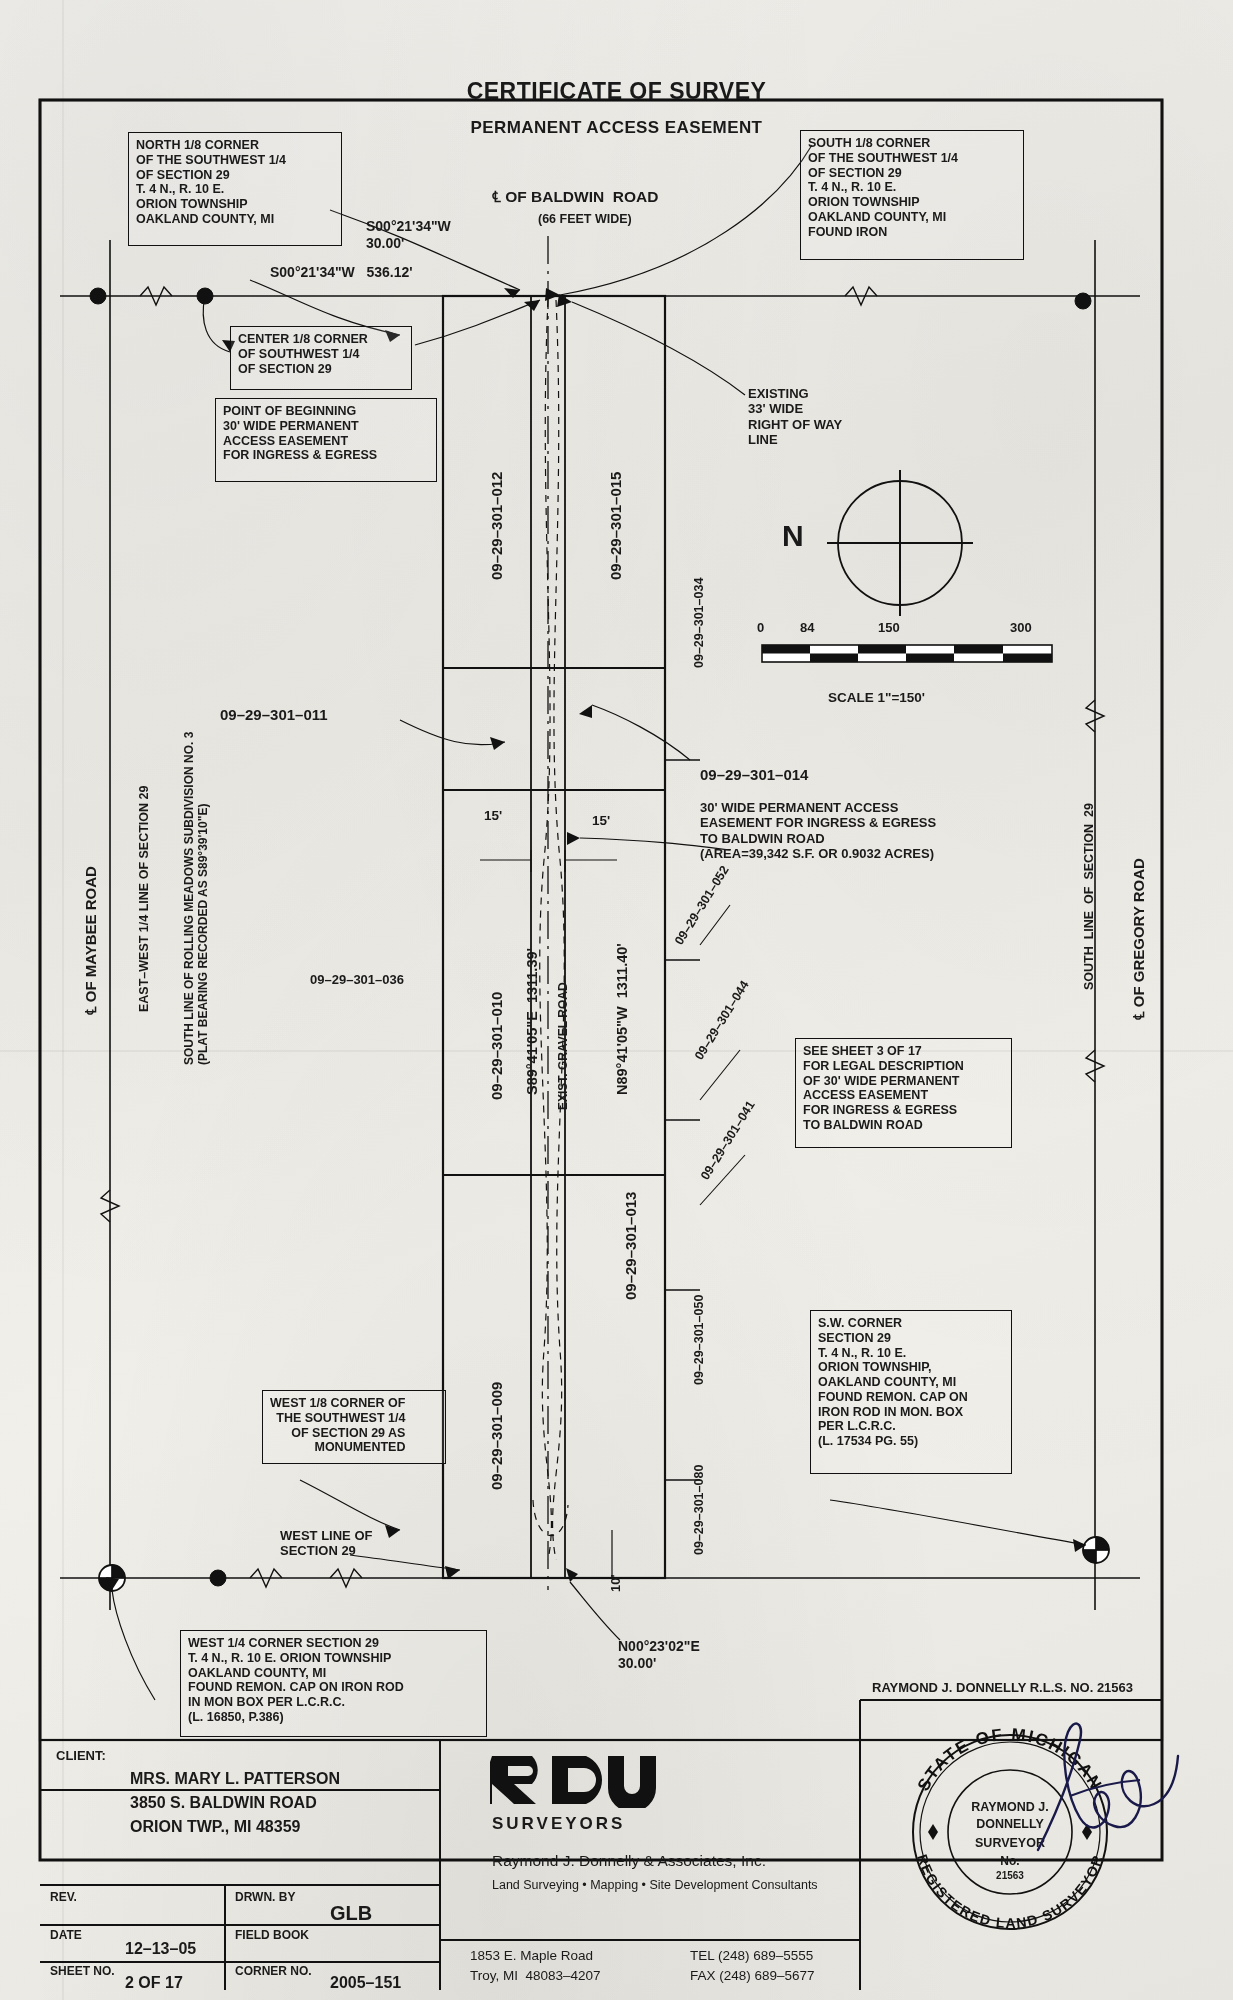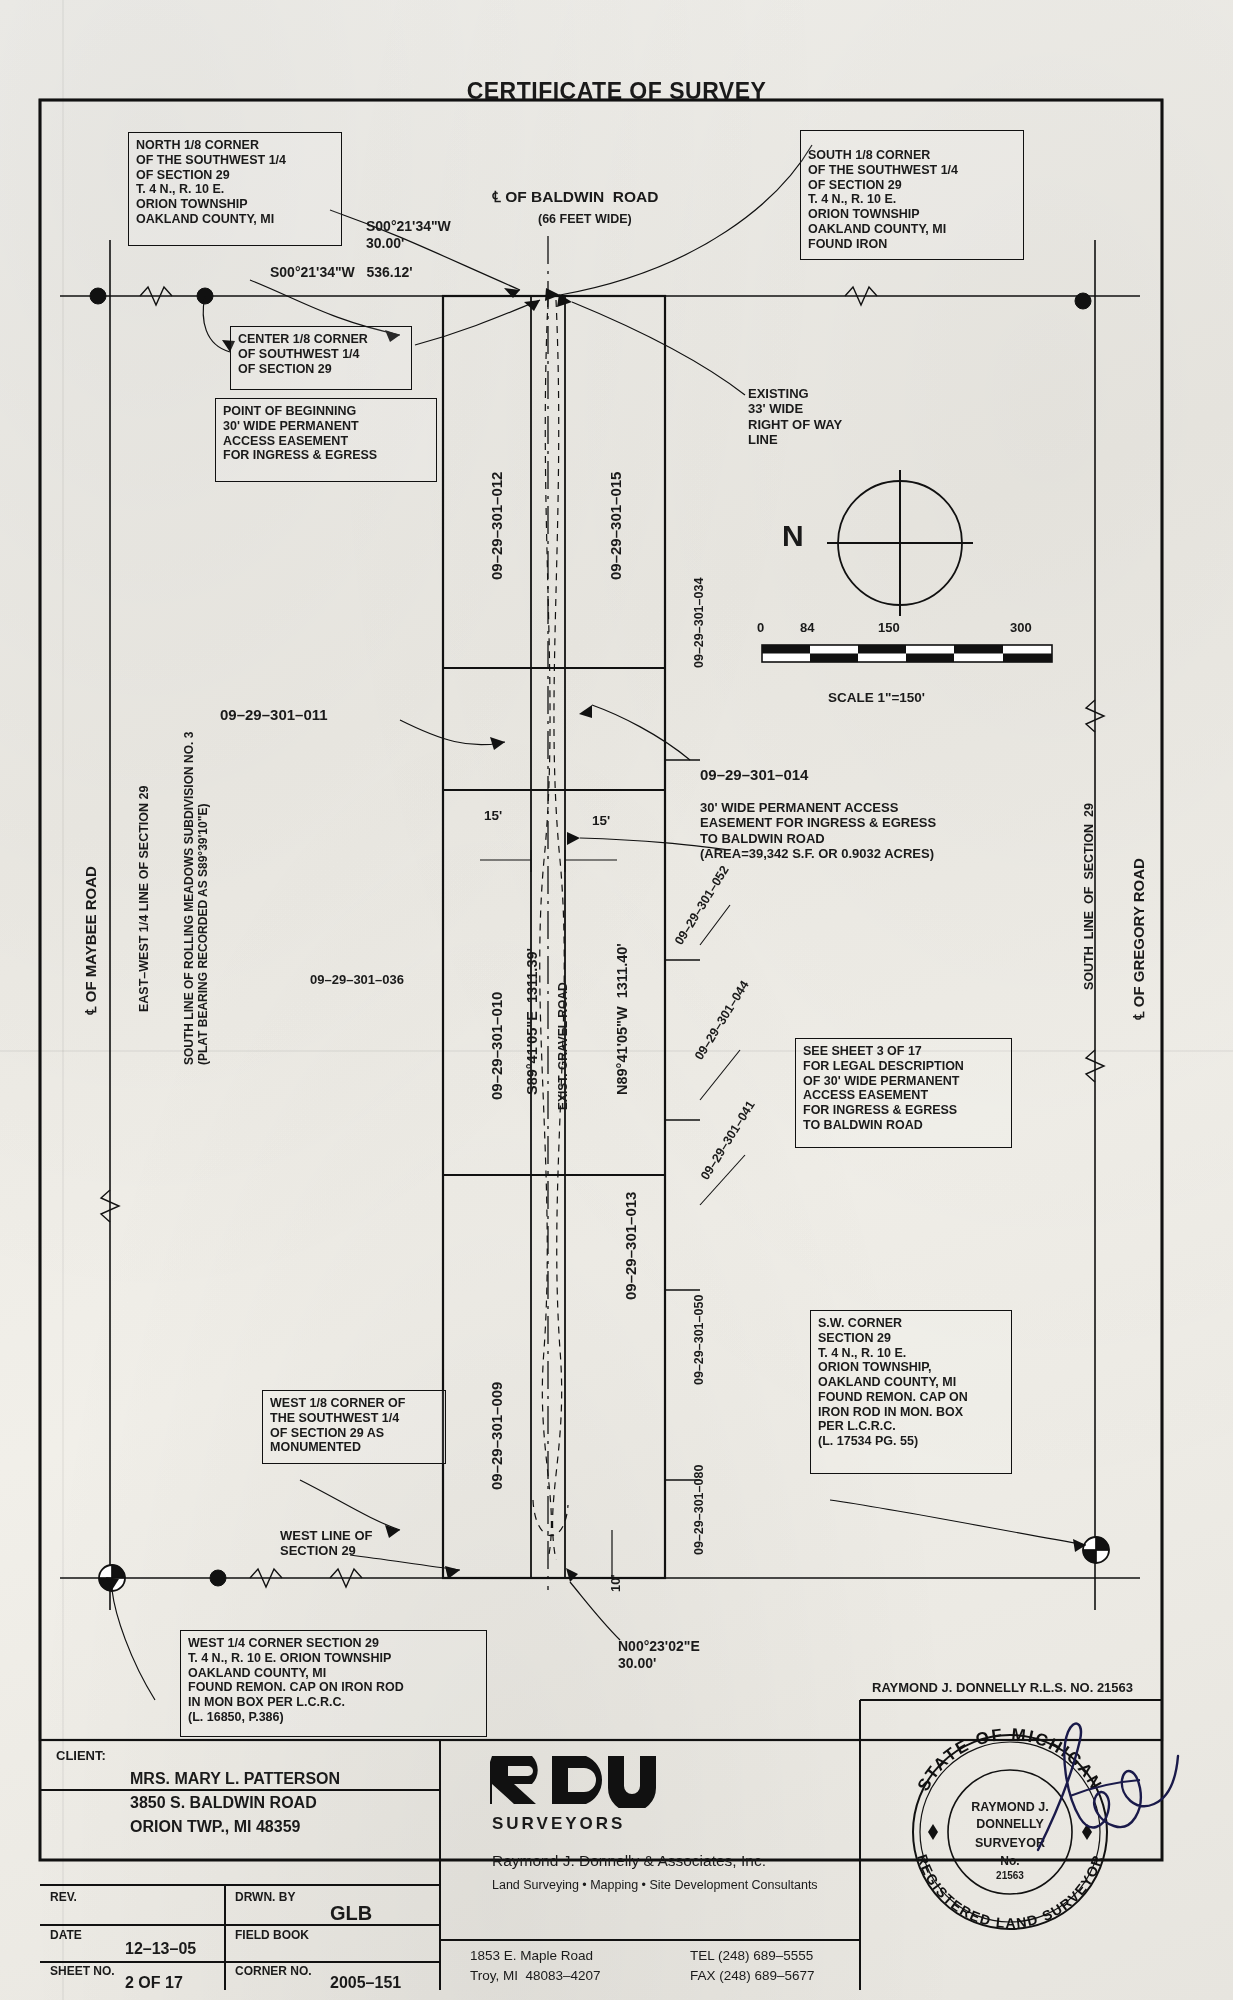--- a/index.html
+++ b/index.html
@@ -170,31 +170,32 @@
       <line x1="860" y1="1700" x2="1162" y2="1700"></line>
       <line x1="40" y1="1885" x2="440" y2="1885"></line>
       <line x1="40" y1="1925" x2="440" y2="1925"></line>
       <line x1="40" y1="1962" x2="440" y2="1962"></line>
       <line x1="225" y1="1885" x2="225" y2="1990"></line>
       <line x1="440" y1="1940" x2="860" y2="1940"></line>
     </g>
   </svg>
 
   <div class="t b cen" style="left:0;top:78px;width:1233px;font-size:23px;letter-spacing:.5px;">CERTIFICATE OF SURVEY</div>
+  <div class="t b cen" style="left:0;top:118px;width:1233px;font-size:17px;letter-spacing:.4px;">PERMANENT ACCESS EASEMENT</div>
 
   <div class="box" style="left:128px;top:132px;width:212px;height:112px;"></div>
   <div class="t" style="left: 136px; top: 138px; font-size: 12.5px; font-weight: bold; white-space: pre;">NORTH 1/8 CORNER
 OF THE SOUTHWEST 1/4
 OF SECTION 29
 T. 4 N., R. 10 E.
 ORION TOWNSHIP
 OAKLAND COUNTY, MI</div>
 
   <div class="box" style="left:800px;top:130px;width:222px;height:128px;"></div>
-  <div class="t" style="left: 808px; top: 136px; font-size: 12.5px; font-weight: bold; white-space: pre; margin-top: 12px;">SOUTH 1/8 CORNER
+  <div class="t" style="left: 808px; top: 136px; font-size: 12.5px; font-weight: bold; white-space: pre;">SOUTH 1/8 CORNER
 OF THE SOUTHWEST 1/4
 OF SECTION 29
 T. 4 N., R. 10 E.
 ORION TOWNSHIP
 OAKLAND COUNTY, MI
 FOUND IRON</div>
 
   <div class="box" style="left:230px;top:326px;width:180px;height:62px;"></div>
   <div class="t" style="left: 238px; top: 332px; font-size: 12.5px; font-weight: bold; white-space: pre;">CENTER 1/8 CORNER
 OF SOUTHWEST 1/4
@@ -229,21 +230,21 @@
 SECTION 29
 T. 4 N., R. 10 E.
 ORION TOWNSHIP,
 OAKLAND COUNTY, MI
 FOUND REMON. CAP ON
 IRON ROD IN MON. BOX
 PER L.C.R.C.
 (L. 17534 PG. 55)</div>
 
   <div class="box" style="left:262px;top:1390px;width:182px;height:72px;"></div>
-  <div class="t" style="left: 270px; top: 1396px; font-size: 12.5px; font-weight: bold; white-space: pre;">WEST 1/8 CORNER OF
+  <div class="t" style="left: 270px; top: 1396px; font-size: 12.5px; font-weight: bold; white-space: pre; text-align: right;">WEST 1/8 CORNER OF
 THE SOUTHWEST 1/4
 OF SECTION 29 AS
 MONUMENTED</div>
 
   <div class="box" style="left:180px;top:1630px;width:305px;height:105px;"></div>
   <div class="t" style="left: 188px; top: 1636px; font-size: 12.5px; font-weight: bold; white-space: pre;">WEST 1/4 CORNER SECTION 29
 T. 4 N., R. 10 E. ORION TOWNSHIP
 OAKLAND COUNTY, MI
 FOUND REMON. CAP ON IRON ROD
 IN MON BOX PER L.C.R.C.

